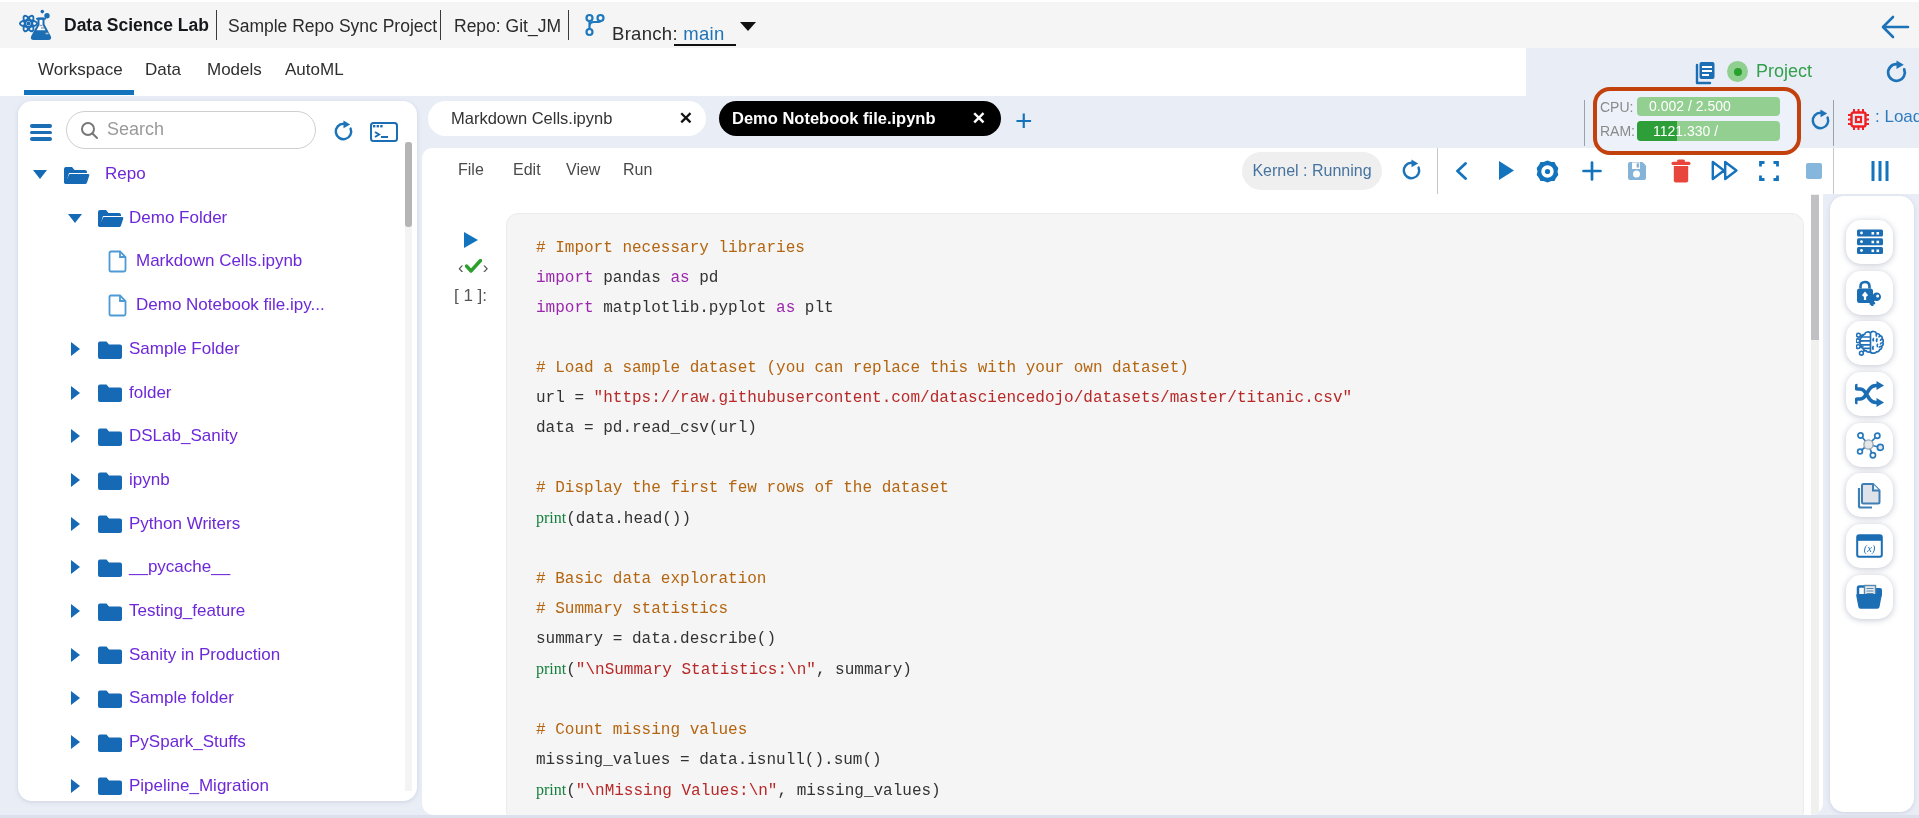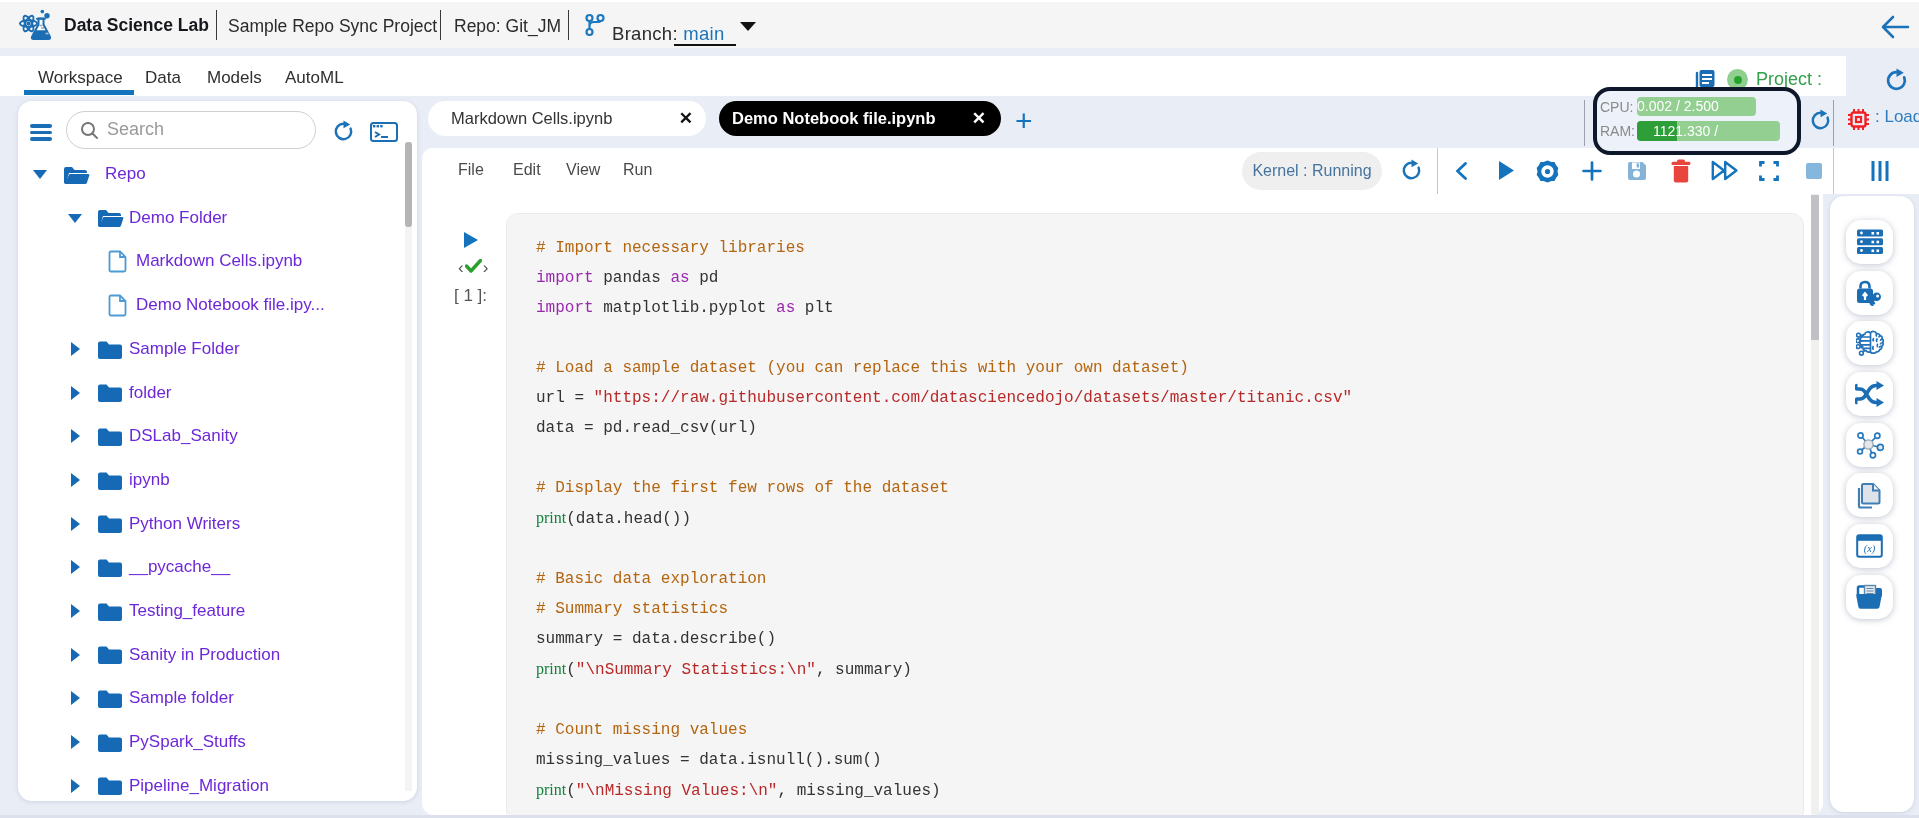--- a/index.html
+++ b/index.html
@@ -5,21 +5,21 @@
   * { margin:0; padding:0; box-sizing:border-box; }
   html,body { width:1919px; height:818px; overflow:hidden; }
   body { font-family:"Liberation Sans", sans-serif; background:#e9edf6; position:relative; }
   .abs { position:absolute; }
   
   #hdr { left:0; top:2px; width:1919px; height:46px; background:#f5f5f5; }
   #hdr .ttl { font-size:17.5px; font-weight:bold; color:#15171c; }
   #hdr .sub { font-size:17.5px; color:#2b2b2b; }
   .vdiv { width:1px; background:#3a3a3a; }
   
-  #nav { left:0; top:56px; width:1846px; height:48px; background:#ffffff; }
+  #nav { left:0; top:48px; width:1526px; height:48px; background:#ffffff; }
   .navtab { font-size:17px; color:#2f2f2f; position:absolute; top:12px; }
   #wsline { left:24px; top:90px; width:110px; height:5px; background:#1473bd; }
   
   #side { left:18px; top:101px; width:399px; height:700px; background:#fff; border-radius:14px; box-shadow:0 1px 4px rgba(120,130,160,.25); }
   .srow { position:absolute; font-size:17px; color:#6d28d9; white-space:nowrap; }
   .caret-d { width:0;height:0;border-left:7px solid transparent;border-right:7px solid transparent;border-top:9px solid #1669b4; position:absolute;}
   .caret-r { width:0;height:0;border-top:7px solid transparent;border-bottom:7px solid transparent;border-left:9px solid #1669b4; position:absolute;}
   
   .ftab { position:absolute; top:101px; height:35px; border-radius:17.5px; font-size:16.5px; display:flex; align-items:center; }
   
@@ -215,24 +215,24 @@
 </div>
 <div class="ftab" style="left:719px;width:282px;background:#000000;color:#fff;font-weight:bold">
   <span style="margin-left:13px">Demo Notebook file.ipynb</span>
   <span style="position:absolute;right:15px;font-size:17px">✕</span>
 </div>
 <div class="abs" style="left:1015px;top:104px;font-size:30px;font-weight:300;color:#1473bd">+</div>
 
 <div class="abs" style="left:1584px;top:100px;width:1px;height:46px;background:#9aa0ad"></div>
 <div class="abs" style="left:1833px;top:100px;width:1px;height:46px;background:#9aa0ad"></div>
 
-<div class="abs" style="left:1593px;top:87px;width:208px;height:68px;border:4px solid #0f172a;border-radius:17px;background:#edf1f9;z-index:6">
+<div class="abs" style="left:1593px;top:87px;width:208px;height:68px;border:4px solid #c2410c;border-radius:17px;background:#edf1f9;z-index:6">
   <div class="abs" style="left:3px;top:8px;font-size:14px;color:#8a8a8a">CPU:</div>
   <div class="abs" style="left:3px;top:32px;font-size:14px;color:#8a8a8a">RAM:</div>
-  <div class="abs" style="left:40px;top:6px;width:119px;height:19px;background:#93cf90;border-radius:4px;color:#fff;font-size:14px;line-height:19px;padding-left:0">0.002 / 2.500</div>
+  <div class="abs" style="left:40px;top:6px;width:143px;height:19px;background:#93cf90;border-radius:4px;color:#fff;font-size:14px;line-height:19px;padding-left:12px">0.002 / 2.500</div>
   <div class="abs" style="left:40px;top:30px;width:143px;height:20px;background:#93cf90;border-radius:4px;overflow:hidden">
     <div style="position:absolute;left:0;top:0;width:40px;height:20px;background:#2e9e38"></div>
     <div style="position:absolute;left:0;top:0;width:130px;color:#fff;font-size:14px;line-height:20px;padding-left:16px">1121.330 / 4048.000</div>
   </div>
 </div>
 <svg class="abs" style="left:1809px;top:109px" width="23" height="23" viewBox="0 0 24 24">
   <path d="M12 4 a8 8 0 1 0 7.4 5" fill="none" stroke="#1d73b8" stroke-width="2.6" stroke-linecap="round"></path>
   <path d="M12 0.5 L19 4.6 L12 8.7 Z" fill="#1d73b8"></path>
 </svg>
 

